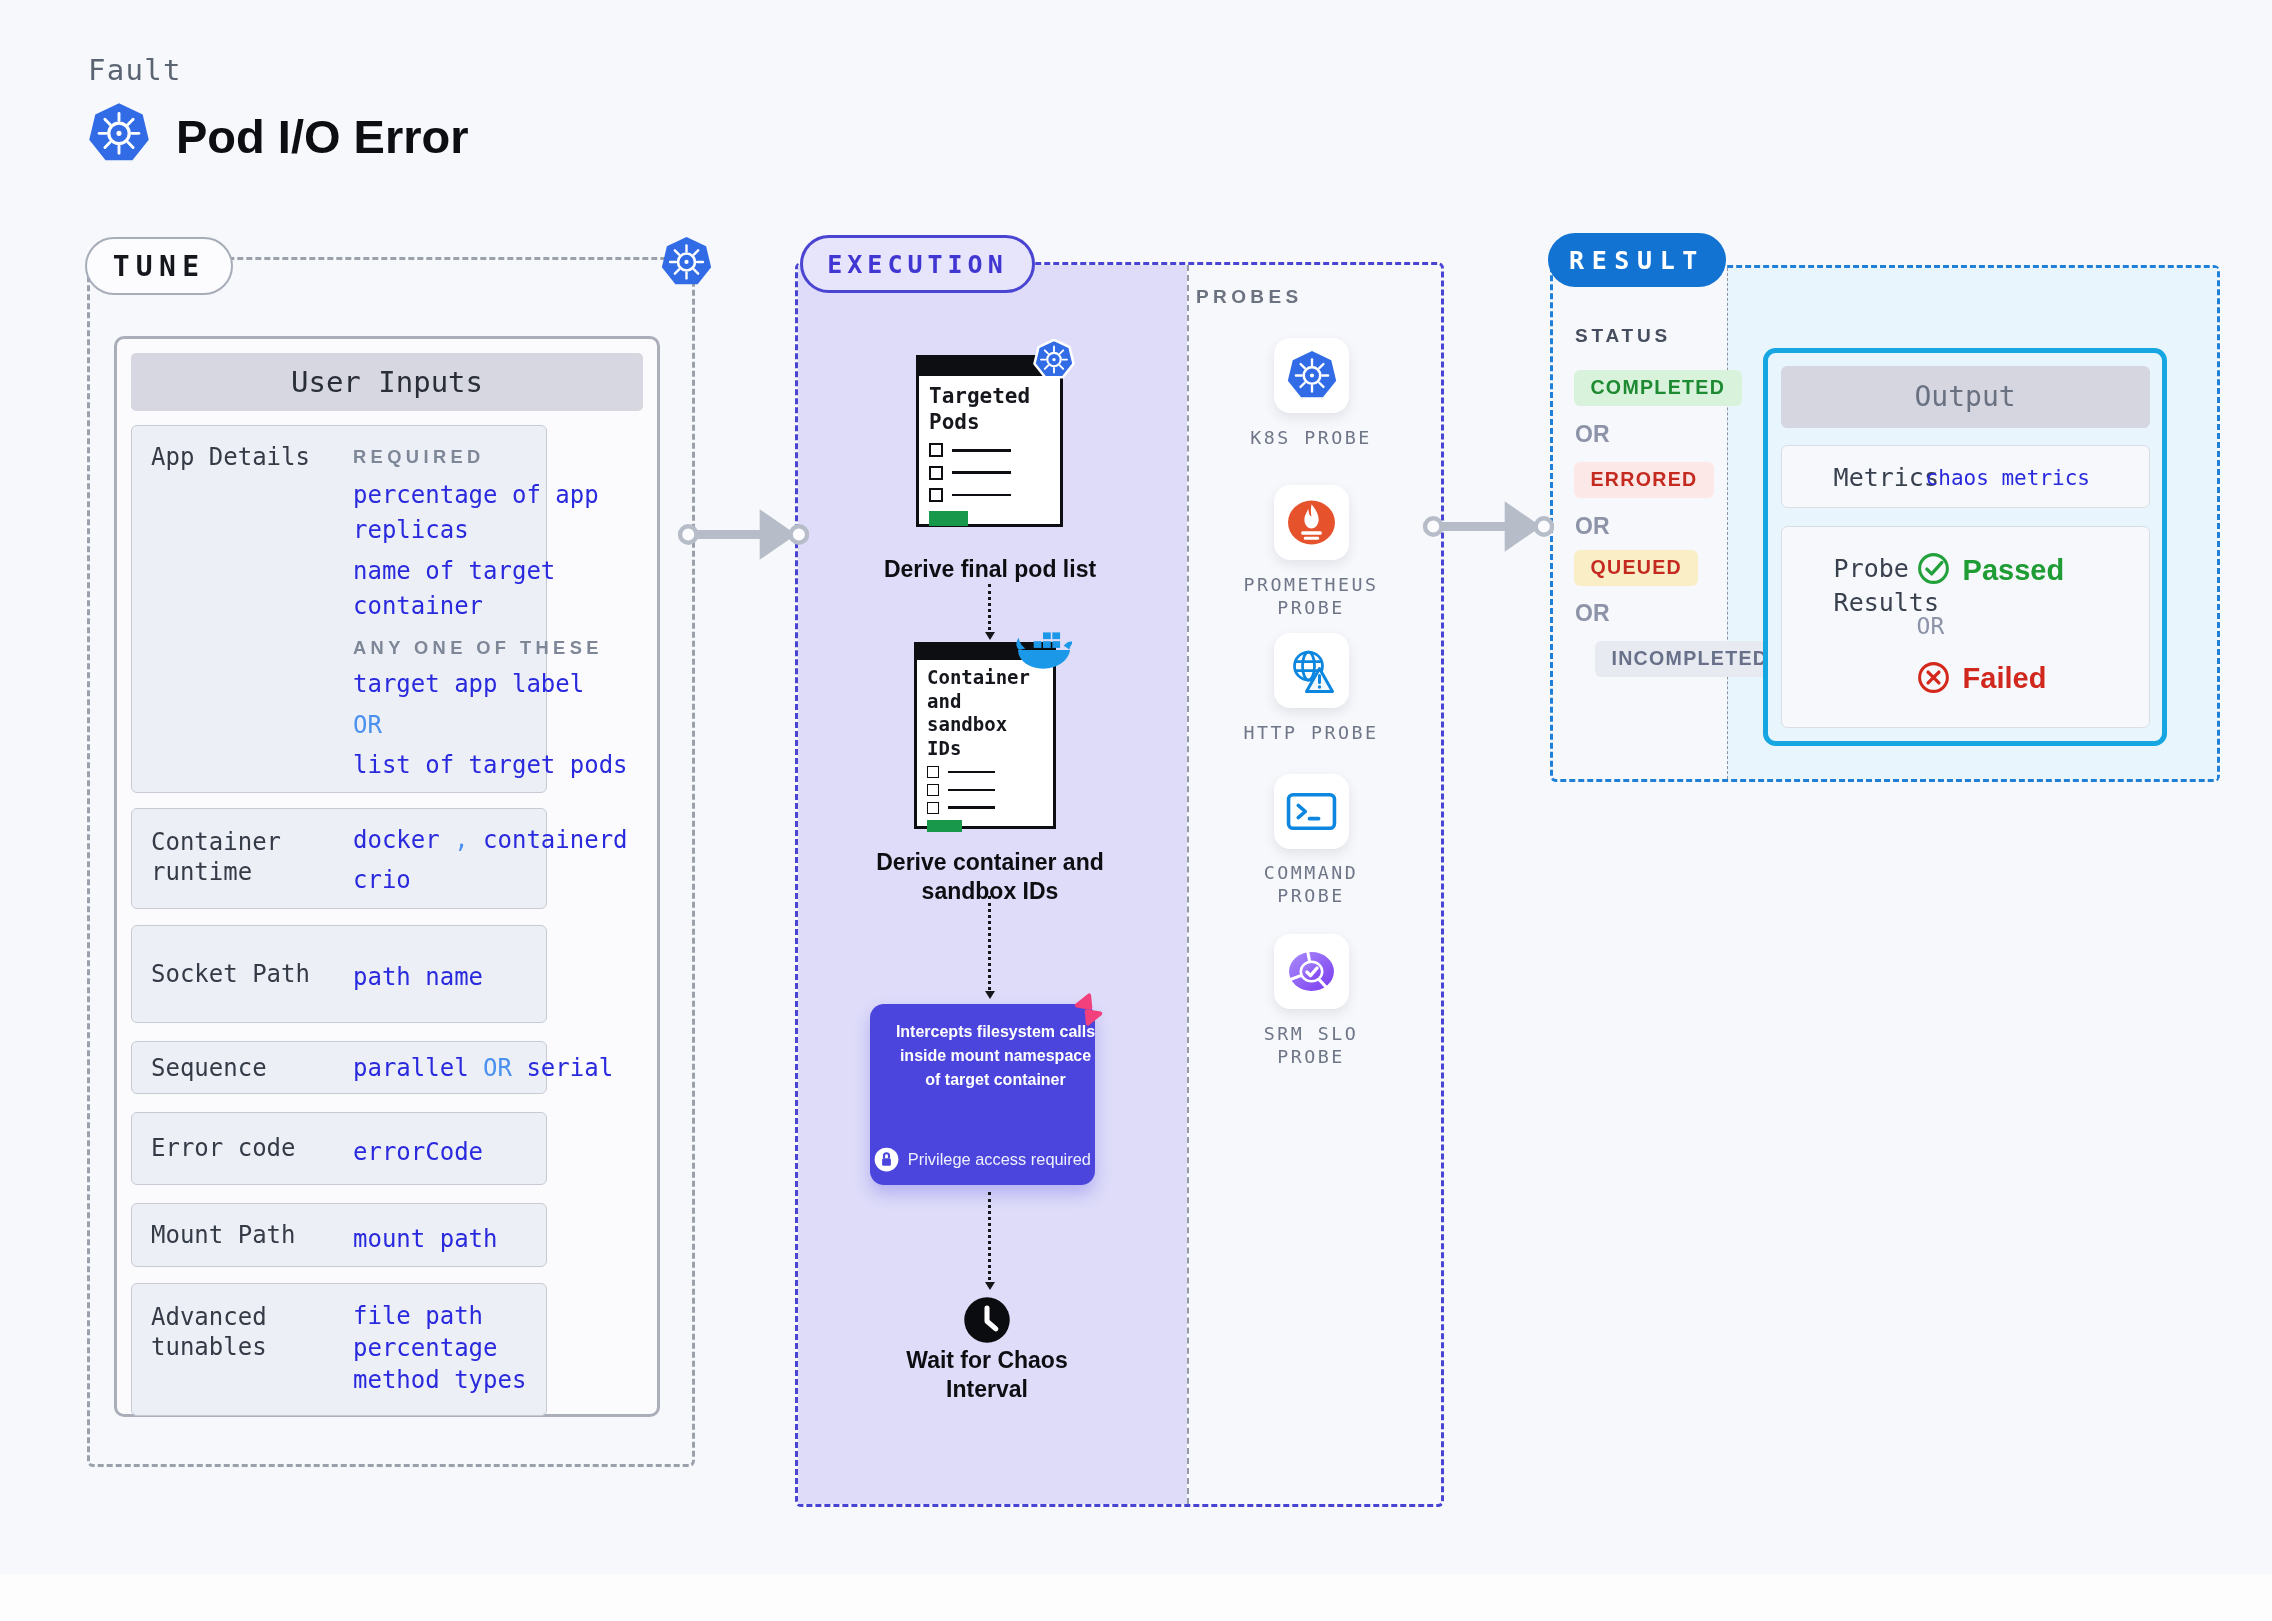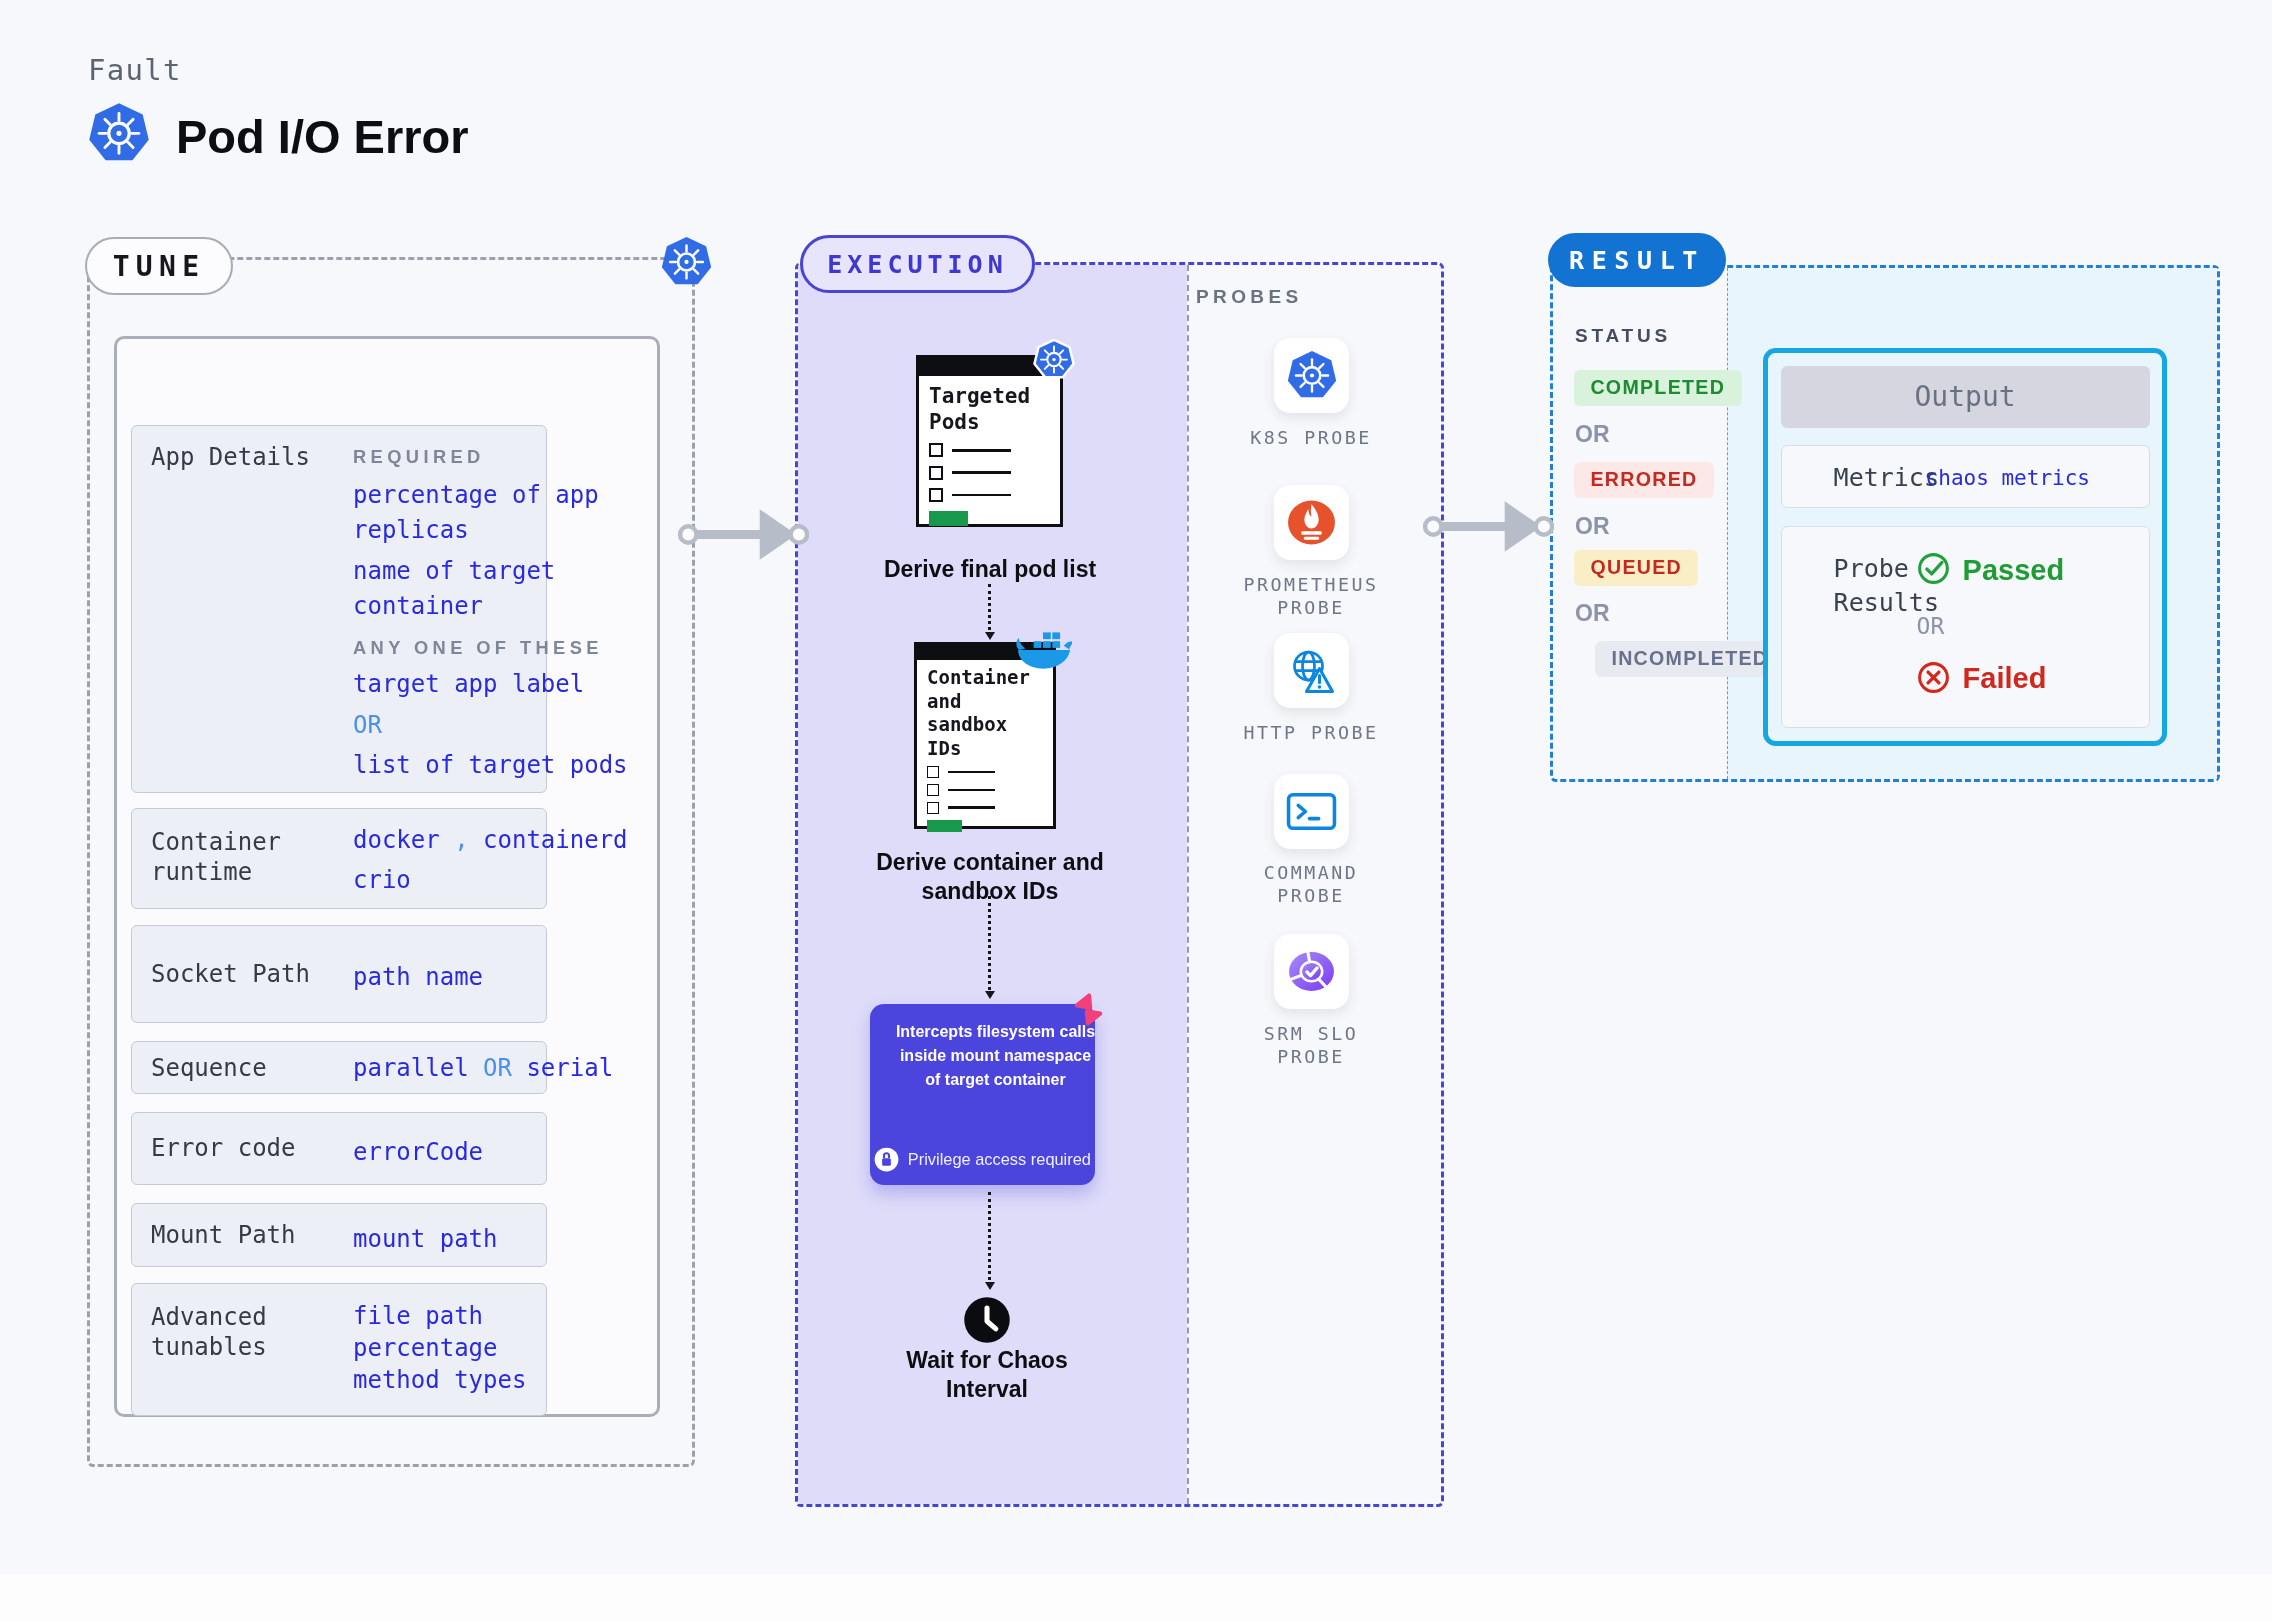--- a/index.html
+++ b/index.html
@@ -156,20 +156,21 @@
   </svg>
 <div class="abs page-title sans">Pod I/O Error</div>
 
 <div class="abs tune-panel"></div>
 <div class="abs pill tune-pill mono">TUNE</div>
 <svg class="abs" style="left:660px;top:236px;z-index:6" width="53" height="53" viewBox="0 0 100 100">
     <use href="#k8s-logo"></use>
   </svg>
 
 <div class="abs ui-card">
+  <div class="abs ui-header">User Inputs</div>
 
   <div class="abs ui-row" style="top:86px;height:368px">
     <div class="row-label" style="top:16.4px">App Details</div>
     <div class="vals" style="top:0;height:100%">
       <div class="cap-label" style="top:20px">REQUIRED</div>
       <div class="bval" style="top:52px">percentage of app replicas</div>
       <div class="bval" style="top:128px">name of target container</div>
       <div class="cap-label" style="top:211px">ANY ONE OF THESE</div>
       <div class="bval" style="top:241px">target app label</div>
       <div class="bval orv" style="top:282px">OR</div>

